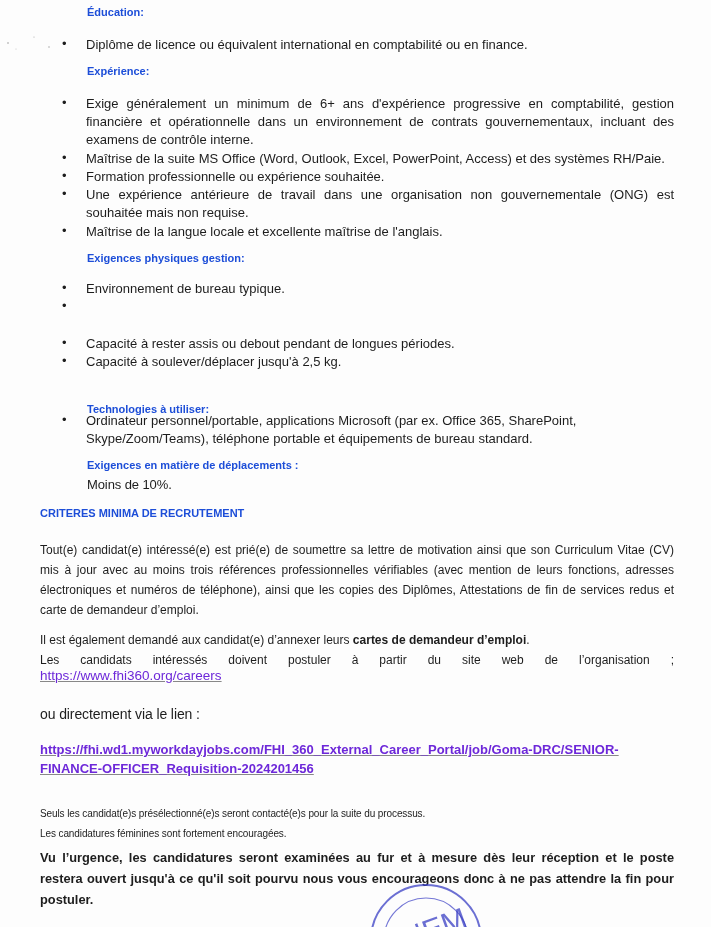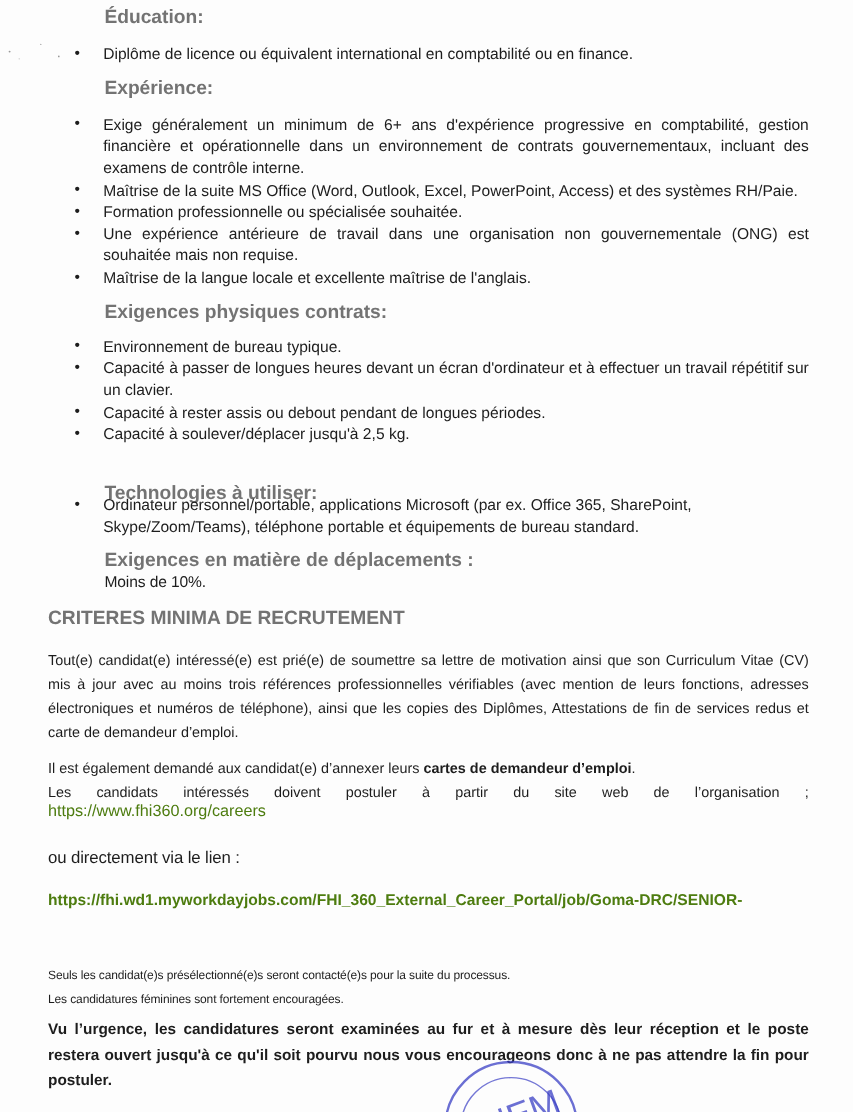--- a/index.html
+++ b/index.html
@@ -3,28 +3,28 @@
   <meta charset="utf-8">
   <style>
     html, body { margin: 0; padding: 0; }
     body {
       width: 711px; height: 927px; overflow: hidden; position: relative;
       background: #fdfdfd; color: #1d1d1d;
       font-family: "Liberation Sans", sans-serif;
     }
     .page { position: absolute; inset: 0; }
     .abs { position: absolute; white-space: nowrap; }
-    .h { font-weight: bold; font-size: 16px; color: #737373; text-align: center; }
+    .h { font-weight: bold; font-size: 11px; color: #1d4ed8; text-align: center; }
     .t { font-size: 13px; letter-spacing: -0.1px; }
     .bullet { position: absolute; left: 62px; font-size: 13px; }
     .li { position: absolute; left: 86px; width: 588px; font-size: 13px; line-height: 18px; text-align: justify; }
     .li.nowrap { white-space: nowrap; text-align: left; }
     .para { position: absolute; left: 40px; width: 634px; font-size: 12px; line-height: 20px; text-align: justify; }
     .para b { font-weight: bold; }
-    .link { color: #4d7c0f; text-decoration-color: #888; }
+    .link { color: #6d28d9; text-decoration: underline; text-decoration-color: #888; }
     .link.bold { font-weight: bold; font-size: 13px; }
     .specks { position: absolute; left: 4px; top: 35px; width: 60px; height: 20px; }
     .stamp { position: absolute; left: 338px; top: 880px; width: 170px; height: 110px; }
   </style>
 </head>
 <body>
 
 <div class="page">
 
   <svg class="specks" viewBox="0 0 60 20">
@@ -37,31 +37,30 @@
   <div class="abs h" style="left:87px;top:6px;">Éducation:</div>
   <span class="bullet" style="top:36px;">•</span>
   <div class="li nowrap" style="top:36px;">Diplôme de licence ou équivalent international en comptabilité ou en finance.</div>
 
   <div class="abs h" style="left:87px;top:65px;">Expérience:</div>
   <span class="bullet" style="top:95px;">•</span>
   <div class="li" style="top:95px;">Exige généralement un minimum de 6+ ans d'expérience progressive en comptabilité, gestion financière et opérationnelle dans un environnement de contrats gouvernementaux, incluant des examens de contrôle interne.</div>
   <span class="bullet" style="top:150px;">•</span>
   <div class="li nowrap" style="top:150px;">Maîtrise de la suite MS Office (Word, Outlook, Excel, PowerPoint, Access) et des systèmes RH/Paie.</div>
   <span class="bullet" style="top:168px;">•</span>
-  <div class="li nowrap" style="top:168px;">Formation professionnelle ou spécialisée souhaitée.</div>
+  <div class="li nowrap" style="top:168px;">Formation professionnelle ou expérience souhaitée.</div>
   <span class="bullet" style="top:186px;">•</span>
   <div class="li" style="top:186px;">Une expérience antérieure de travail dans une organisation non gouvernementale (ONG) est souhaitée mais non requise.</div>
   <span class="bullet" style="top:223px;">•</span>
   <div class="li nowrap" style="top:223px;">Maîtrise de la langue locale et excellente maîtrise de l'anglais.</div>
 
-  <div class="abs h" style="left:87px;top:252px;">Exigences physiques contrats:</div>
+  <div class="abs h" style="left:87px;top:252px;">Exigences physiques gestion:</div>
   <span class="bullet" style="top:280px;">•</span>
   <div class="li nowrap" style="top:280px;">Environnement de bureau typique.</div>
   <span class="bullet" style="top:298px;">•</span>
-  <div class="li" style="top:298px;">Capacité à passer de longues heures devant un écran d'ordinateur et à effectuer un travail répétitif sur un clavier.</div>
   <span class="bullet" style="top:335px;">•</span>
   <div class="li nowrap" style="top:335px;">Capacité à rester assis ou debout pendant de longues périodes.</div>
   <span class="bullet" style="top:353px;">•</span>
   <div class="li nowrap" style="top:353px;">Capacité à soulever/déplacer jusqu'à 2,5 kg.</div>
 
   <div class="abs h" style="left:87px;top:383px;margin-top:20px;">Technologies à utiliser:</div>
   <span class="bullet" style="top:412px;">•</span>
   <div class="li" style="top:412px;width:530px;text-align:left;">Ordinateur personnel/portable, applications Microsoft (par ex. Office 365, SharePoint, Skype/Zoom/Teams), téléphone portable et équipements de bureau standard.</div>
 
   <div class="abs h" style="left:87px;top:459px;">Exigences en matière de déplacements :</div>
@@ -74,20 +73,21 @@
   <div class="para" style="top:630px;white-space:nowrap;">
     <span>Il est également demandé aux candidat(e) d’annexer leurs </span><b>cartes de demandeur d’emploi</b><span>.</span>
   </div>
   <div class="abs" style="left:40px;top:668px;font-size:13.5px;">
     <span class="link">https://www.fhi360.org/careers</span>
   </div>
 
   <div class="abs t" style="left:40px;top:706px;font-size:14px;text-align:center;">ou directement via le lien :</div>
   <div class="abs" style="left:40px;top:742px;">
     <div class="link bold">https://fhi.wd1.myworkdayjobs.com/FHI_360_External_Career_Portal/job/Goma-DRC/SENIOR-</div>
+    <div class="link bold" style="margin-top:4px;">FINANCE-OFFICER_Requisition-2024201456</div>
   </div>
 
   <div class="abs t" style="left:40px;top:808px;font-size:10px;">Seuls les candidat(e)s présélectionné(e)s seront contacté(e)s pour la suite du processus.</div>
   <div class="abs t" style="left:40px;top:828px;font-size:10px;">Les candidatures féminines sont fortement encouragées.</div>
 
   <div class="para" style="top:847px;font-weight:bold;font-size:12.8px;line-height:21px;">Vu l’urgence, les candidatures seront examinées au fur et à mesure dès leur réception et le poste restera ouvert jusqu'à ce qu'il soit pourvu nous vous encourageons donc à ne pas attendre la fin pour postuler.</div>
 
   <svg class="stamp" viewBox="0 0 170 110">
     <circle cx="88" cy="60" r="55" fill="none" stroke="#3a3fc4" stroke-width="2" opacity="0.75"></circle>
     <circle cx="88" cy="60" r="42" fill="none" stroke="#3a3fc4" stroke-width="1.2" opacity="0.7"></circle>

